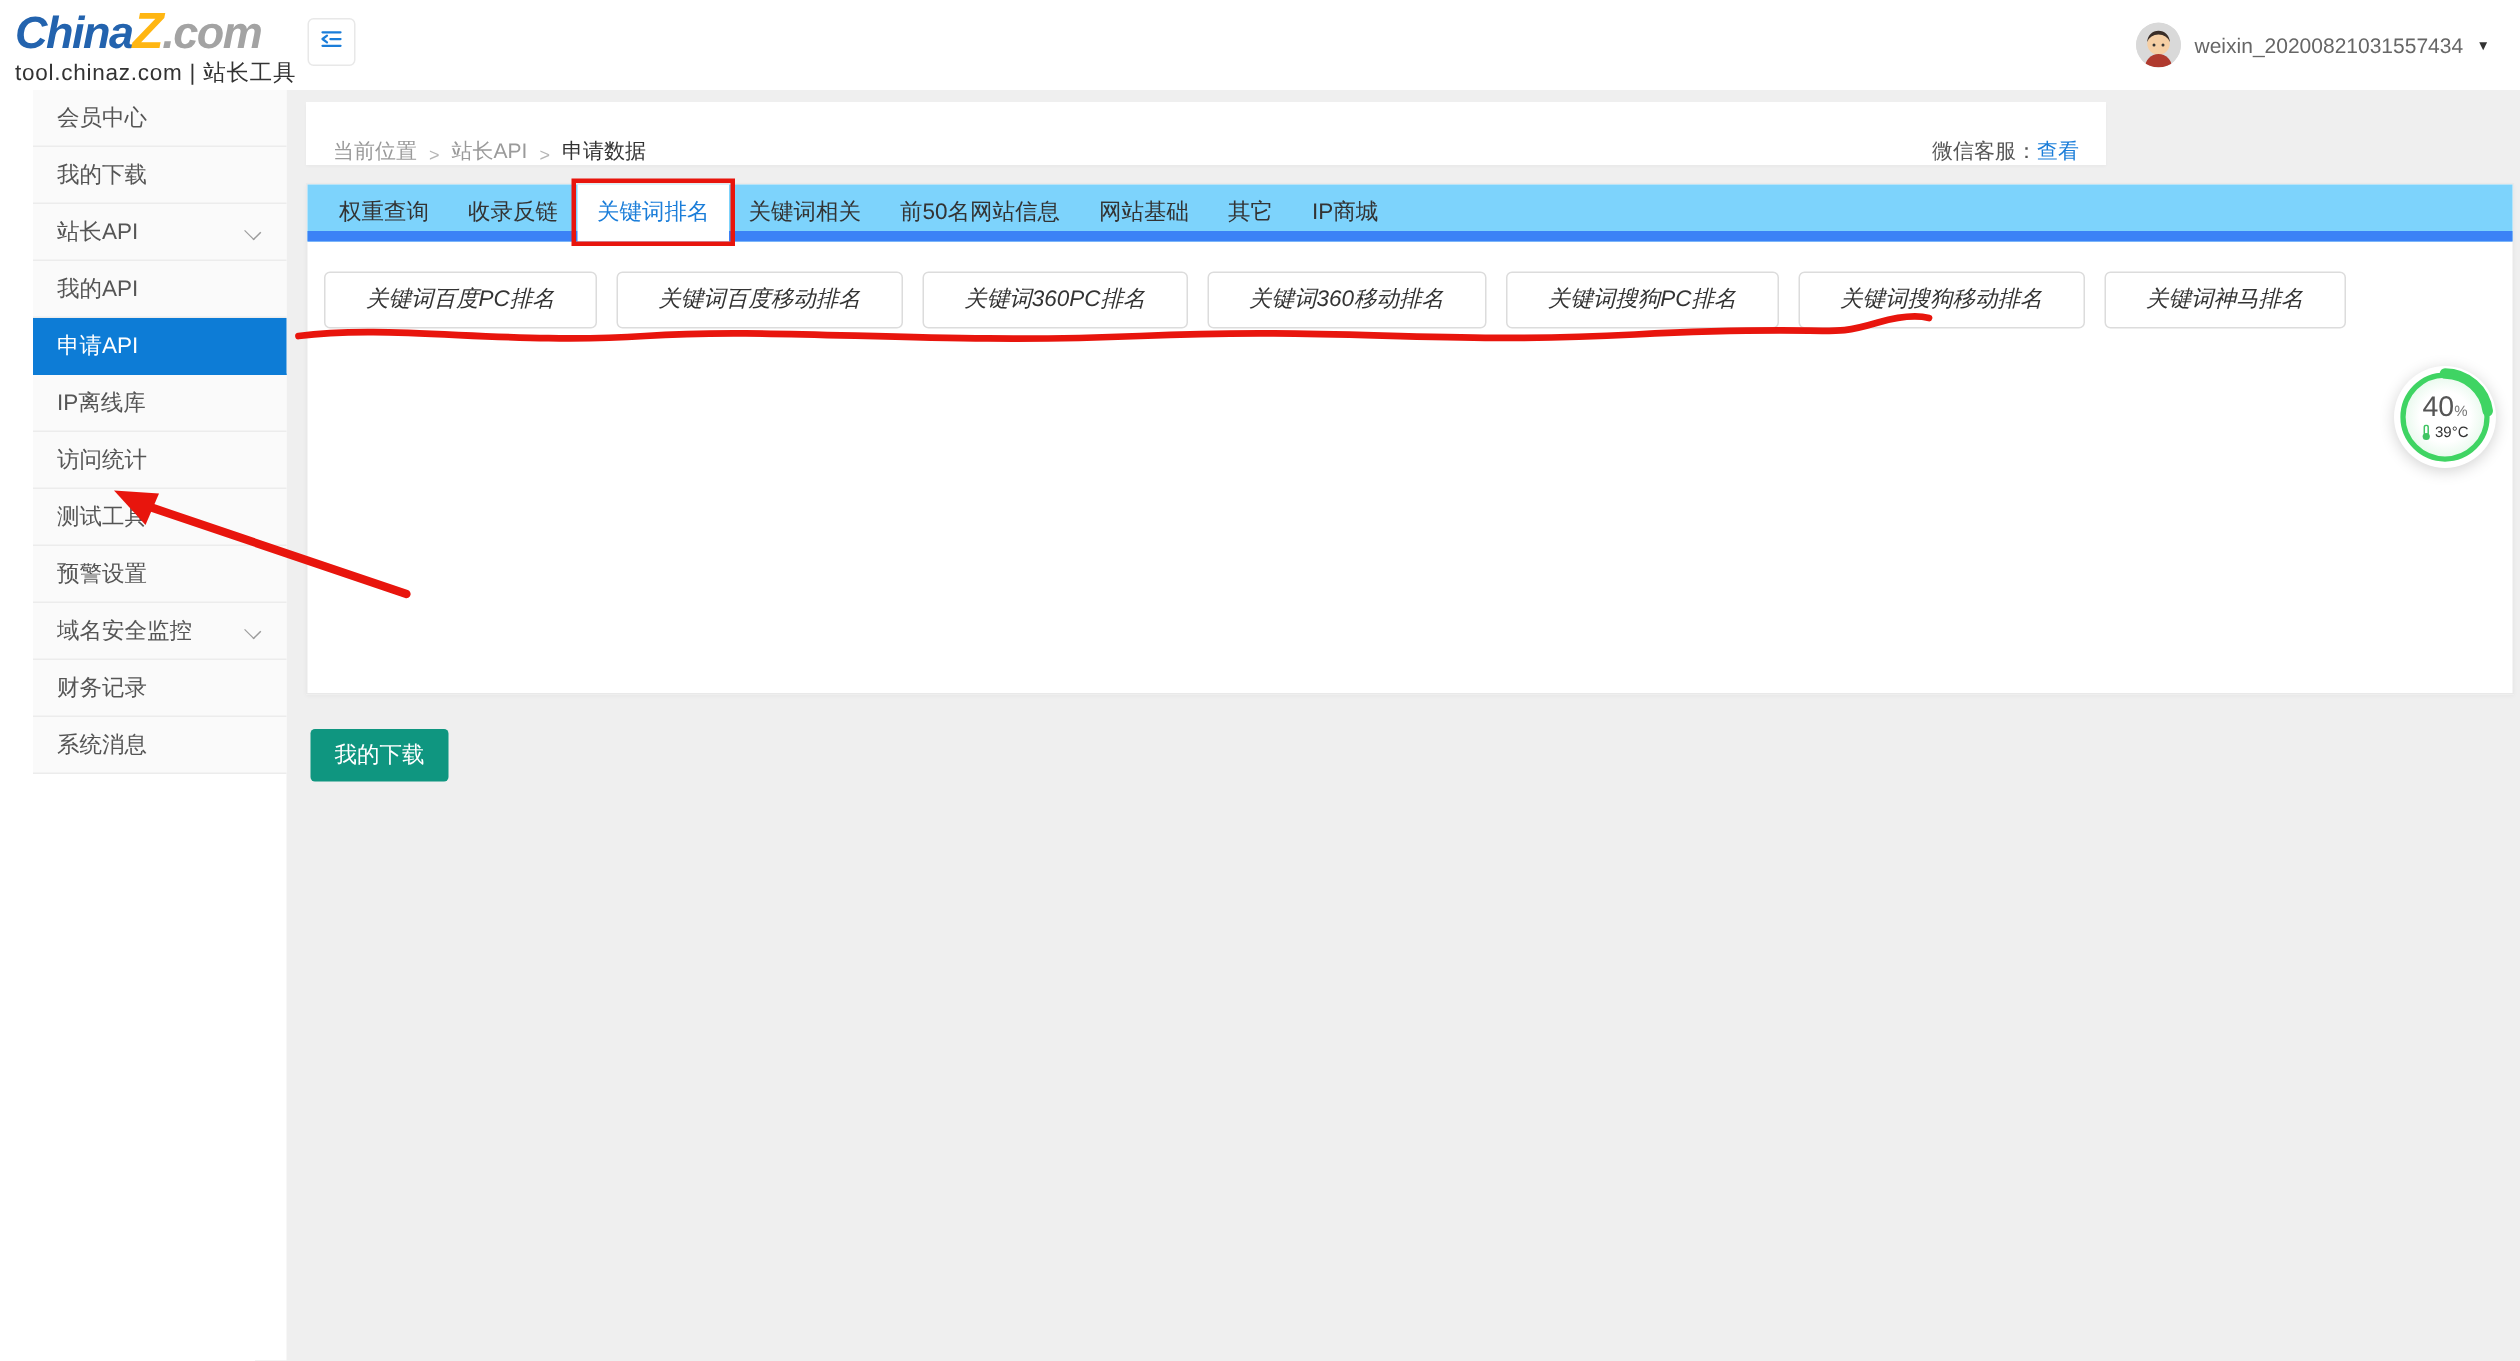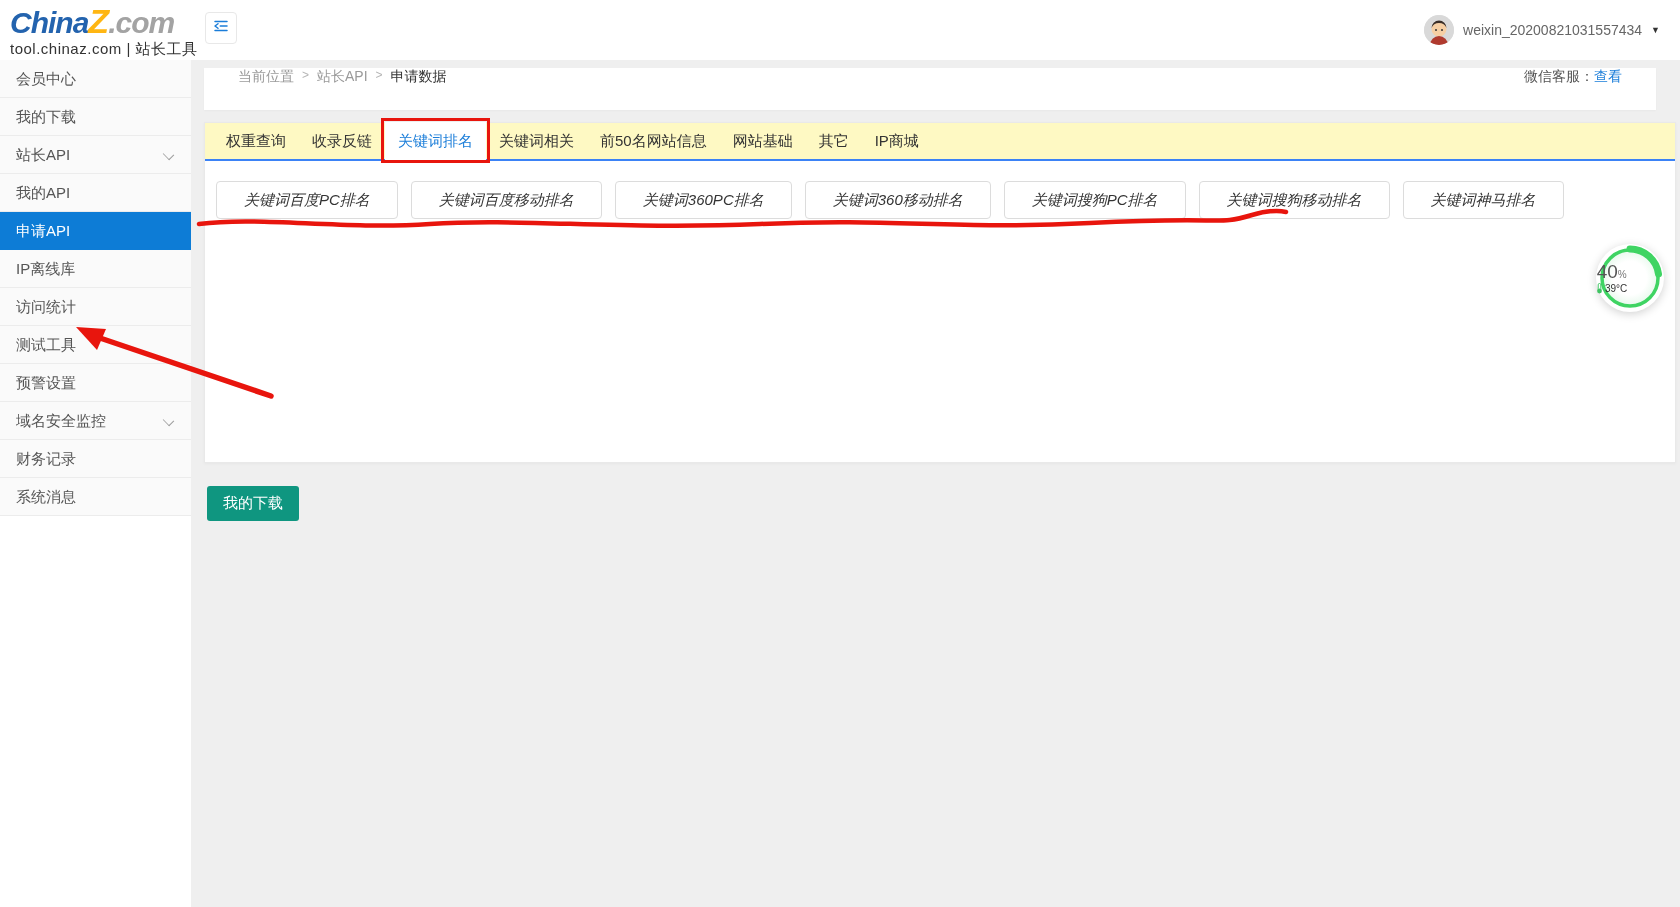--- a/index.html
+++ b/index.html
@@ -18,53 +18,53 @@
   .logo-z{color:#ffb612; font-size:34px;}
   .logo-com{color:#a3a3a3;margin-top:16px;}
   .logo-line2{font-size:15px; color:#333; margin-top:3px; letter-spacing:0.5px;}
   .collapse-btn{position:absolute; left:205px; top:12px; width:32px; height:32px; border:1px solid #e8e8e8; border-radius:4px; background:#fff; display:flex; align-items:center; justify-content:center; cursor:pointer;}
   .user-area{position:absolute; right:20px; top:0; height:60px; display:flex; align-items:center; gap:9px; cursor:pointer;}
   .avatar{width:30px; height:30px; border-radius:50%; overflow:hidden; background:#dcdcdc; flex:0 0 auto;}
   .user-name{font-size:14px; color:#666;}
   .user-caret{font-size:9px; color:#333;}
 
   
-  .sidebar{position:absolute; left:0; top:60px; width:191px; height:847px; background:#fff; z-index:4;}
+  .sidebar{position:absolute; left:0; top:60px; width:191px; height:847px; background:#fff; z-index:4;padding-left:22px;}
   .side-item{height:38px; line-height:38px; padding-left:16px; font-size:15px; color:#555;
     background:#fafafa; border-bottom:1px solid #ececec; position:relative; cursor:pointer;}
   .side-item.active{background:var(--accent-blue); color:#fff; border-bottom-color:var(--accent-blue);}
   .side-item .chev{position:absolute; right:18px; top:14px; width:9px; height:9px;
     border-right:1.5px solid #9b9b9b; border-bottom:1.5px solid #9b9b9b; transform:rotate(45deg) scaleY(0.8);}
 
   
-  .breadcrumb-bar{position:absolute; left:204px; top:68px; width:1452px; height:42px; background:#fff;
-    display:flex; align-items:flex-start; padding:0 34px; font-size:14px; box-shadow:0 1px 2px rgba(0,0,0,0.03);}
+  .breadcrumb-bar{position:absolute; left:204px; top:68px; width:1200px; height:42px; background:#fff;
+    display:flex; align-items:flex-end; padding:0 18px; font-size:14px; box-shadow:0 1px 2px rgba(0,0,0,0.03);}
   .crumb-gray{color:#9a9a9a;}
   .crumb-sep{color:#b5b5b5; margin:0 8px; font-size:12px;}
   .crumb-current{color:#333;}
   .crumb-right{margin-left:auto; color:#555;}
   .crumb-link{color:var(--link-blue); cursor:pointer;}
 
   .main-panel{position:absolute; left:204px; top:122px; width:1472px; height:341px; background:#fff;
     border:1px solid #e9e9e9; box-shadow:0 1px 3px rgba(0,0,0,0.04);}
-  .tab-strip{height:38px; background:#fef9c3; border-bottom:2px solid #3b82f6; display:flex; padding-left:8px;align-items:center;}
+  .tab-strip{height:38px; background:#7dd3fc; border-bottom:7px solid #3b82f6; display:flex; padding-left:8px;}
   .tab{height:38px; line-height:38px; padding:0 13px; font-size:15px; color:#333; cursor:pointer; position:relative;}
   .tab.active{background:#fff; color:var(--link-blue);}
   .red-box{position:absolute; left:-4px; right:-4px; top:-4px; bottom:-3px; border:3px solid var(--annotation-red); pointer-events:none; z-index:6;}
 
   .api-btn-row{display:flex; gap:13px; padding:20px 0 0 11px;}
   .api-btn{height:38px; line-height:36px; padding:0 27px; background:#fff; border:1px solid #dcdcdc;
     border-radius:4px; font-size:15px; color:#333; cursor:pointer; white-space:nowrap;font-style:italic;}
 
   .apply-btn{position:absolute; left:207px; top:486px; width:92px; height:35px; background:var(--button-teal);
     color:#fff; font-size:15px; border:none; border-radius:3px; cursor:pointer;}
 
   
   .gauge{position:absolute; left:1596px; top:244px; width:68px; height:68px; border-radius:50%;
-    background:#fff; box-shadow:0 2px 10px rgba(0,0,0,0.18); z-index:7; display:flex; align-items:center; justify-content:flex-start; cursor:pointer;}
+    background:#fff; box-shadow:0 2px 10px rgba(0,0,0,0.18); z-index:7; display:flex; align-items:center; justify-content:center; cursor:pointer;}
   .gauge-inner{position:absolute; inset:0;}
   .gauge-text{position:relative; text-align:center; z-index:2; margin-top:-2px;}
   .gauge-pct{font-size:19px; color:#555;}
   .gauge-pct-unit{font-size:10px; color:#777;}
   .gauge-temp{font-size:10px; color:#333; display:flex; align-items:center; justify-content:center; gap:2px; margin-top:0px;}
 
   
   .overlay{position:absolute; left:0; top:0; width:1680px; height:907px; pointer-events:none; z-index:8;}
 </style>
 </head>

